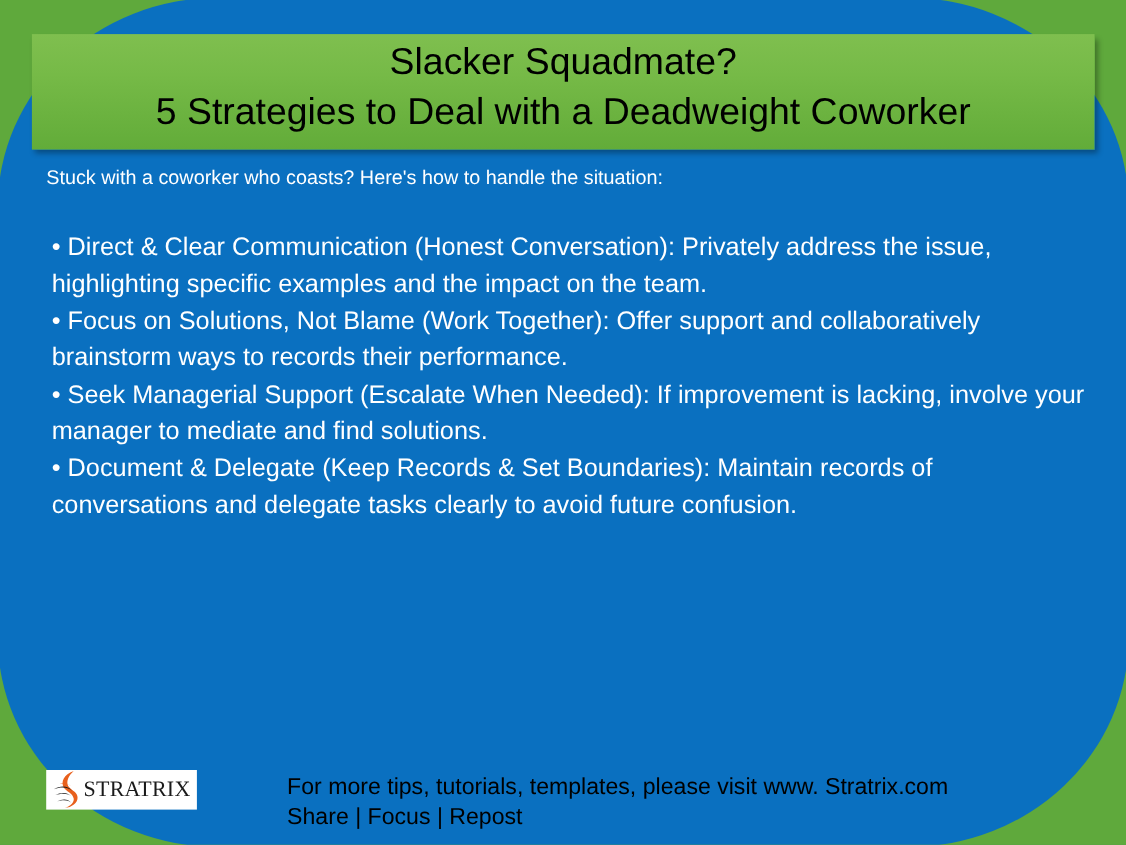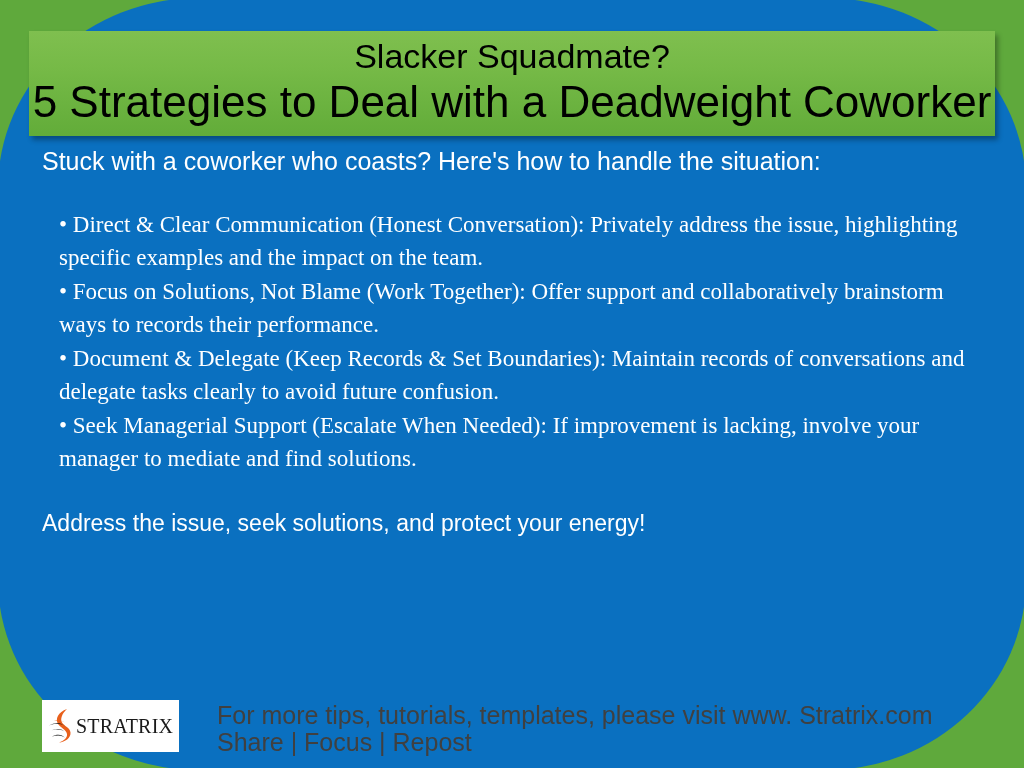--- a/index.html
+++ b/index.html
@@ -51,42 +51,41 @@
   .title-line {
     color: #000000;
     font-size: 34px;
     line-height: 46px;
     font-weight: normal;
     text-align: center;
     white-space: nowrap;
     letter-spacing: 0px;
   }
   .title-line.line2 {
-    font-size: 44px;
+    font-size: 34px;
   }
 
   
   #body-area {
     position: absolute;
     left: 42px;
     top: 144px;
     width: 952px;
     color: #FFFFFF;
   }
   #intro-line {
-    font-size: 25px;
+    font-size: 18px;
     line-height: 34px;
     color: #FFFFFF;
     margin: 0 0 30px 0;
   }
   #bullet-list {
-    margin: 17px;
+    margin: 5px;
     padding: 0;
     list-style: none;
-    font-family: Liberation Serif, serif;
   }
   .bullet-item {
     font-size: 23px;
     line-height: 33px;
     color: #FFFFFF;
     margin: 0 0 1px 0;
     text-indent: 0;
   }
   #closing-line {
     font-size: 23px;
@@ -100,21 +99,21 @@
     position: absolute;
     left: 42px;
     top: 698px;
     width: 940px;
     height: 62px;
     display: flex;
     align-items: flex-start;
   }
   #logo-box {
     width: 137px;
-    height: 52px;
+    height: 36px;
     background: #FFFFFF;
     display: flex;
     align-items: center;
     justify-content: flex-start;
     padding-left: 5px;
     box-sizing: border-box;
     flex: none;
     margin-top: 2px;
   }
   #logo-mark {
@@ -129,24 +128,25 @@
     letter-spacing: 0.2px;
     margin-left: -1px;
     white-space: nowrap;
   }
   #footer-text {
     margin-left: 38px;
     margin-top: 4px;
     color: #FFFFFF;
   }
   .footer-line {
-    font-size: 25px;
+    font-size: 21px;
     line-height: 27px;
-    color: #404040;
+    color: #000000;
     white-space: nowrap;
+    margin-left: 44px;
   }
 </style>
 </head>
 <body>
 
 <div id="slide">
 
   <div id="blue-panel"></div>
 
   <div id="title-banner">
@@ -154,25 +154,24 @@
     <div class="title-line line2">5 Strategies to Deal with a Deadweight Coworker</div>
   </div>
 
   <div id="body-area">
 
     <p id="intro-line">Stuck with a coworker who coasts? Here's how to handle the situation:</p>
 
     <ul id="bullet-list">
       <li class="bullet-item">• Direct &amp; Clear Communication (Honest Conversation): Privately address the issue, highlighting specific examples and the impact on the team.</li>
       <li class="bullet-item">• Focus on Solutions, Not Blame (Work Together): Offer support and collaboratively brainstorm ways to records their performance.</li>
+      <li class="bullet-item">• Seek Managerial Support (Escalate When Needed): If improvement is lacking, involve your manager to mediate and find solutions.</li>
       <li class="bullet-item">• Document &amp; Delegate (Keep Records &amp; Set Boundaries): Maintain records of conversations and delegate tasks clearly to avoid future confusion.</li>
-      <li class="bullet-item">• Seek Managerial Support (Escalate When Needed): If improvement is lacking, involve your manager to mediate and find solutions.</li>
     </ul>
 
-    <p id="closing-line">Address the issue, seek solutions, and protect your energy!</p>
   </div>
 
   <div id="footer">
 
     <div id="logo-box">
       <span id="logo-mark">
         <svg width="30" height="38" viewBox="0 0 30 38" xmlns="http://www.w3.org/2000/svg">
           <path d="M20 2 C11 5, 8 12, 11 17 C13.5 21, 19 22, 20 27 C20.6 30.5, 17 34, 12 35.5 C18 35, 24 31, 23.5 25.5 C23 20.5, 17 19, 15 15.5 C13 12, 15 6.5, 20 2 Z" fill="#E8601C"></path>
           <path d="M4 14 C10 12.5, 16 13.5, 18 16 C16.5 14, 11 12, 4 14 Z" fill="#E8601C"></path>
           <path d="M2 18.5 C9 15.5, 16 17, 18.5 20 C14 14.5, 7.5 15.5, 2 18.5 Z" fill="#1a1a1a"></path>

